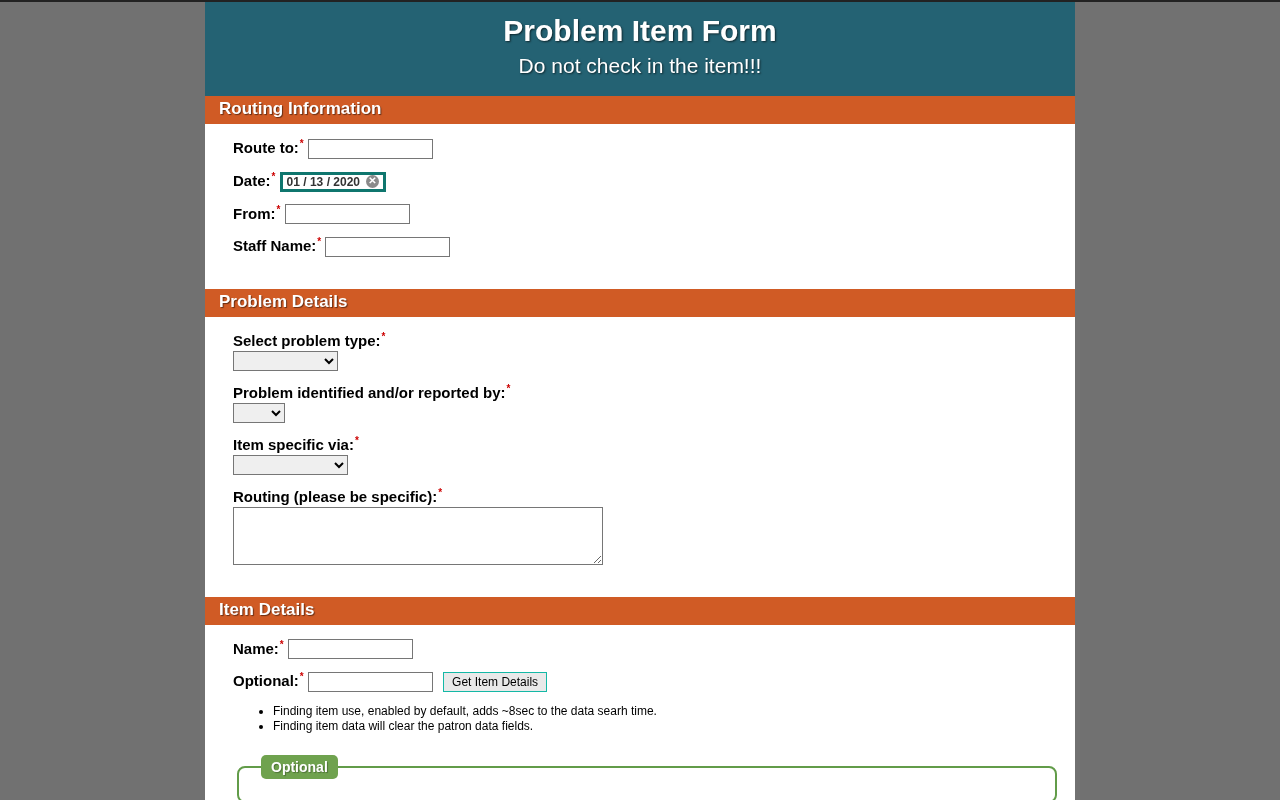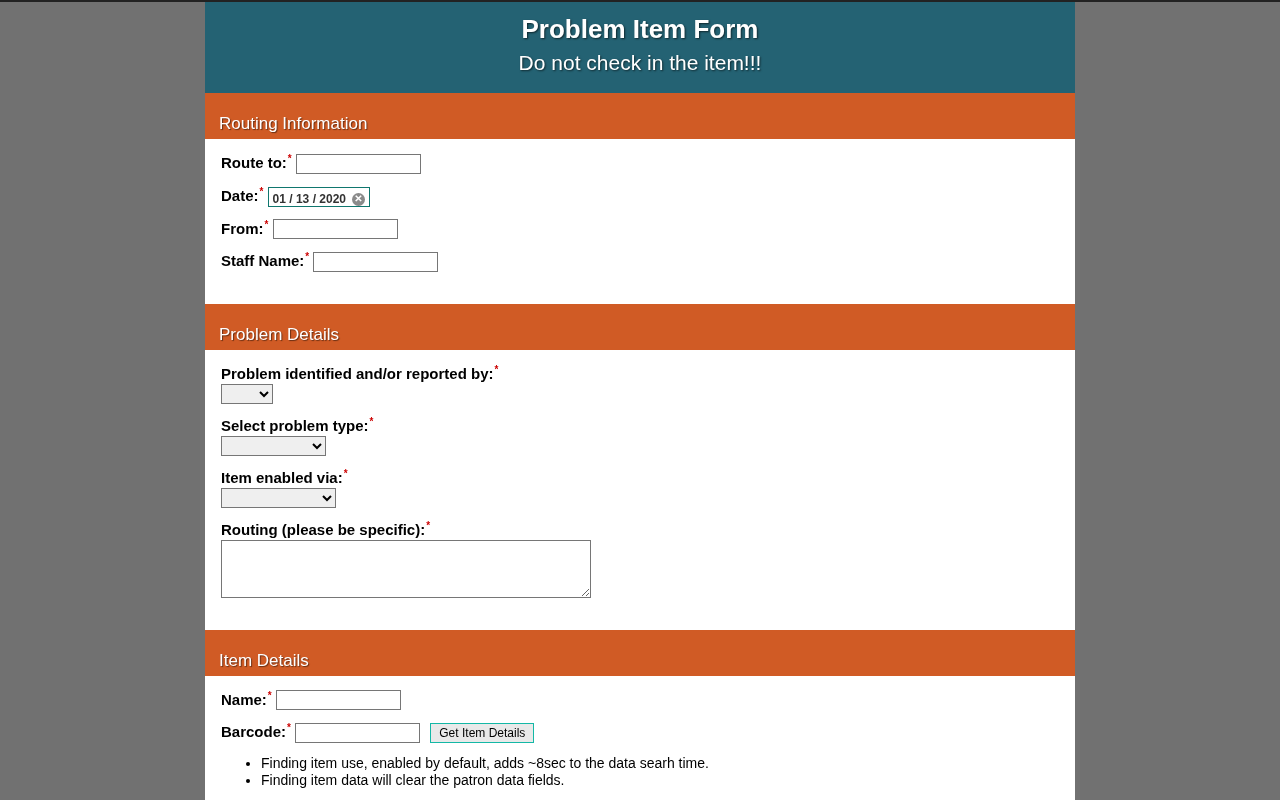--- a/index.html
+++ b/index.html
@@ -21,41 +21,41 @@
       background: #fff;
     }
     .banner {
       background: #246273;
       color: #fff;
       text-align: center;
       padding: 12px 10px 18px 10px;
     }
     .banner h1 {
       margin: 0 0 6px 0;
-      font-size: 26px;
+      font-size: 30px;
       font-weight: bold;
       text-shadow: 1px 1px 2px rgba(0,0,0,0.6);
     }
     .banner h2 {
       margin: 0;
       font-size: 21px;
       font-weight: normal;
       text-shadow: 1px 1px 2px rgba(0,0,0,0.6);
     }
     .section-bar {
       background: #d05b25;
       color: #fff;
       font-size: 17px;
-      font-weight: normal;
+      font-weight: bold;
       text-shadow: 1px 1px 1px rgba(0,0,0,0.5);
-      padding: 21px 14px 5px 14px;
+      padding: 3px 14px 5px 14px;
     }
     .section-body {
       background: #fff;
-      padding: 14px 14px 18px 16px;
+      padding: 14px 14px 18px 28px;
       margin-bottom: 14px;
     }
     .section-body.last { margin-bottom: 0; padding-bottom: 0; }
     .section-body.mid { margin-bottom: 14px; }
     .field-row {
       margin: 0 0 12px 0;
       font-size: 15px;
       font-weight: bold;
       color: #000;
     }
@@ -70,22 +70,22 @@
     input[type="text"] {
       font-family: Arial, sans-serif;
       font-size: 13px;
       padding: 2px 3px;
       border: 1px solid #767676;
       background: #fff;
       height: 20px;
     }
     .date-input {
       display: inline-flex;
-      align-items: flex-end;
-      border: 1px solid #0f766e;
+      align-items: flex-start;
+      border: 3px solid #0f766e;
       height: 20px;
       padding: 0 4px;
       font-size: 12px;
       font-family: Arial, sans-serif;
       background: #fff;
       vertical-align: middle;
       color: #333;
     }
     .date-clear {
       display: inline-flex;
@@ -123,23 +123,23 @@
     .btn {
       font-family: Arial, sans-serif;
       font-size: 12px;
       padding: 2px 8px;
       background: #e9e9e9;
       border: 1px solid #14b8a6;
       cursor: pointer;
       margin-left: 6px;
     }
     ul.notes {
-      margin: 6px 0 14px 0;
+      margin: 6px 0 22px 0;
       padding-left: 40px;
-      font-size: 14px;
+      font-size: 12px;
       font-weight: normal;
     }
     ul.notes li { margin: 1px 0; }
     fieldset.optional {
       border: 2px solid #629c49;
       border-radius: 8px;
       margin: 0 4px 0 4px;
       padding: 18px 14px 4px 14px;
     }
     fieldset.optional legend {
@@ -182,45 +182,45 @@
     </div>
     <div class="field-row">
       <span>Staff Name:</span><span class="req">*</span>
       <input type="text" style="width: 125px;">
     </div>
   </div>
 
   <div class="section-bar">Problem Details</div>
   <div class="section-body mid">
     <div class="field-row">
+      <span>Select problem type:</span><span class="req">*</span>
+      <select class="stacked" style="width:105px;"><option></option></select>
+    </div>
+    <div class="field-row">
       <span>Problem identified and/or reported by:</span><span class="req">*</span>
       <select class="stacked" style="width:52px;"><option></option></select>
     </div>
     <div class="field-row">
-      <span>Select problem type:</span><span class="req">*</span>
-      <select class="stacked" style="width:105px;"><option></option></select>
-    </div>
-    <div class="field-row">
-      <span>Item enabled via:</span><span class="req">*</span>
+      <span>Item specific via:</span><span class="req">*</span>
       <select class="stacked" style="width:115px;"><option></option></select>
     </div>
     <div class="field-row">
       <span>Routing (please be specific):</span><span class="req">*</span>
       <textarea style=""></textarea>
     </div>
   </div>
 
   <div class="section-bar">Item Details</div>
   <div class="section-body last">
     <div class="field-row">
       <span>Name:</span><span class="req">*</span>
       <input type="text" style="width: 125px;">
     </div>
     <div class="field-row">
-      <span>Barcode:</span><span class="req">*</span>
+      <span>Optional:</span><span class="req">*</span>
       <input type="text" style="width: 125px;">
       <button class="btn">Get Item Details</button>
     </div>
     <ul class="notes">
       <li>Finding item use, enabled by default, adds ~8sec to the data searh time.</li>
       <li>Finding item data will clear the patron data fields.</li>
     </ul>
     <fieldset class="optional">
       <legend>Optional</legend>
 

